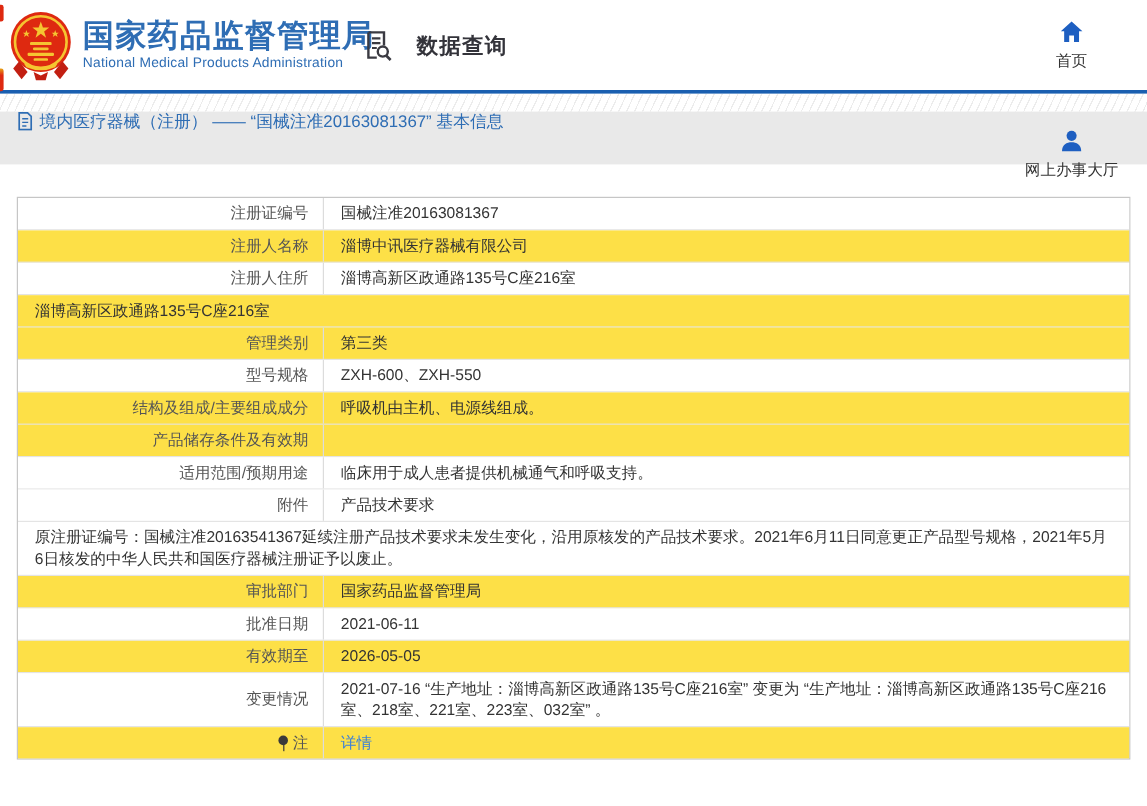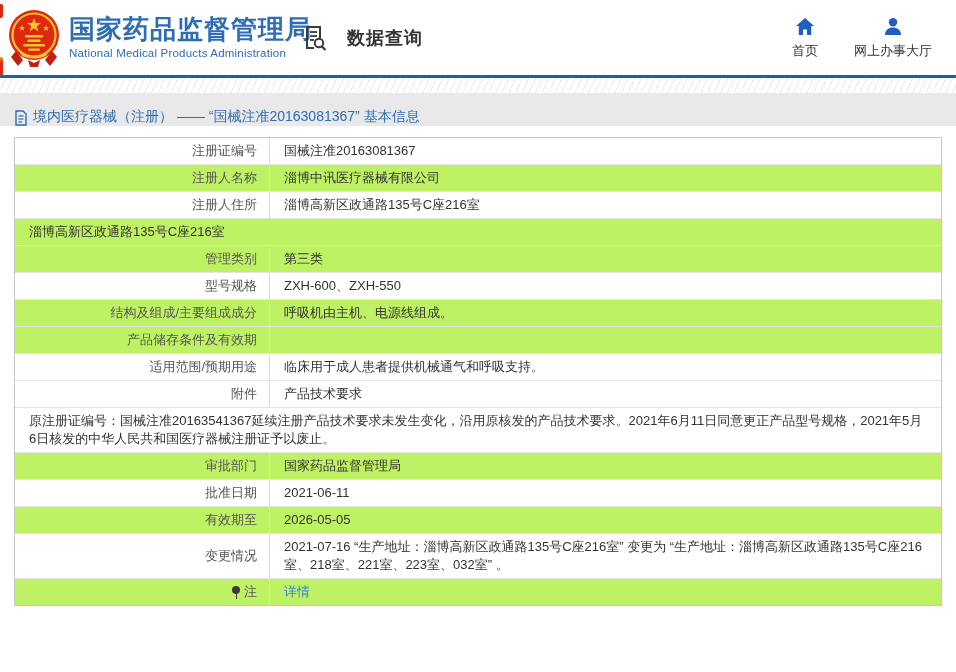--- a/index.html
+++ b/index.html
@@ -21,36 +21,36 @@
   .site-header{position:relative;height:78px;background:#fff;border-bottom:3px solid var(--line-blue);}
   .edge-sliver{position:absolute;left:0;width:3px;background:var(--emblem-red);border-radius:0 2px 2px 0;}
   .sliver-a{top:4px;height:14px;}
   .sliver-b{top:57px;height:19px;background:linear-gradient(#e8a516 0%,var(--emblem-red) 30%);}
   .brand{position:absolute;left:8px;top:9px;display:flex;align-items:flex-start;}
   .brand-text{margin-left:9px;padding-top:6px;}
   .brand-title{font-size:26px;font-weight:bold;color:var(--brand-blue);letter-spacing:1px;line-height:28px;}
   .brand-subtitle{font-size:11.5px;color:var(--brand-blue);margin-top:4px;letter-spacing:.2px;}
   .data-query{position:absolute;left:303px;top:25px;display:flex;align-items:center;}
   .data-query-label{font-size:18px;font-weight:600;color:#33333a;letter-spacing:1px;margin-left:20px;}
-  .top-nav{position:absolute;right:24px;top:17px;display:flex;gap:36px;}
+  .top-nav{position:absolute;right:24px;top:17px;display:flex;gap:48px;flex-direction:column;}
   .nav-item{display:flex;flex-direction:column;align-items:center;cursor:pointer;}
   .nav-item .nav-label{font-size:13px;color:#333;margin-top:6px;white-space:nowrap;}
 
   
   .hatch-strip{height:15px;background:repeating-linear-gradient(115deg,#ffffff 0 5px,#ececec 5px 6px);}
 
   
-  .breadcrumb-bar{height:33px;background:var(--bar-gray);display:flex;align-items:flex-end;padding-left:14px;}
+  .breadcrumb-bar{height:44px;background:var(--bar-gray);display:flex;align-items:flex-start;padding-left:14px;}
   .breadcrumb-text{font-size:14px;color:var(--brand-blue);margin-left:5px;}
 
   
-  .info-table{margin:11px 14px 0 14px;border:1px solid #c6c6c6;font-size:13px;}
+  .info-table{margin:27px 14px 0 14px;border:1px solid #c6c6c6;font-size:13px;}
   .t-row{display:flex;border-bottom:1px solid #e4e4e4;background:#fff;}
   .t-row:last-child{border-bottom:none;}
-  .t-row.alt{background:#bef264;}
+  .t-row.alt{background:#fde047;}
   .t-label{width:255px;flex:0 0 255px;text-align:right;padding:4px 12px 4px 8px;color:var(--label-gray);
            border-right:1px solid #dcdcdc;line-height:18px;display:flex;align-items:center;justify-content:flex-end;}
   .t-value{flex:1;padding:4px 14px;color:var(--text-dark);line-height:18px;display:flex;align-items:center;}
   .t-value .link{color:var(--link-blue);cursor:pointer;}
   .pin-icon{display:inline-block;width:9px;height:13px;position:relative;margin-right:3px;flex:0 0 9px;}
   .pin-icon::before{content:'';position:absolute;left:0;top:0;width:8px;height:8px;background:#3a3a3a;border-radius:50%;}
   .pin-icon::after{content:'';position:absolute;left:3.5px;top:7px;width:1.5px;height:6px;background:#3a3a3a;}
 </style>
 </head>
 <body>

